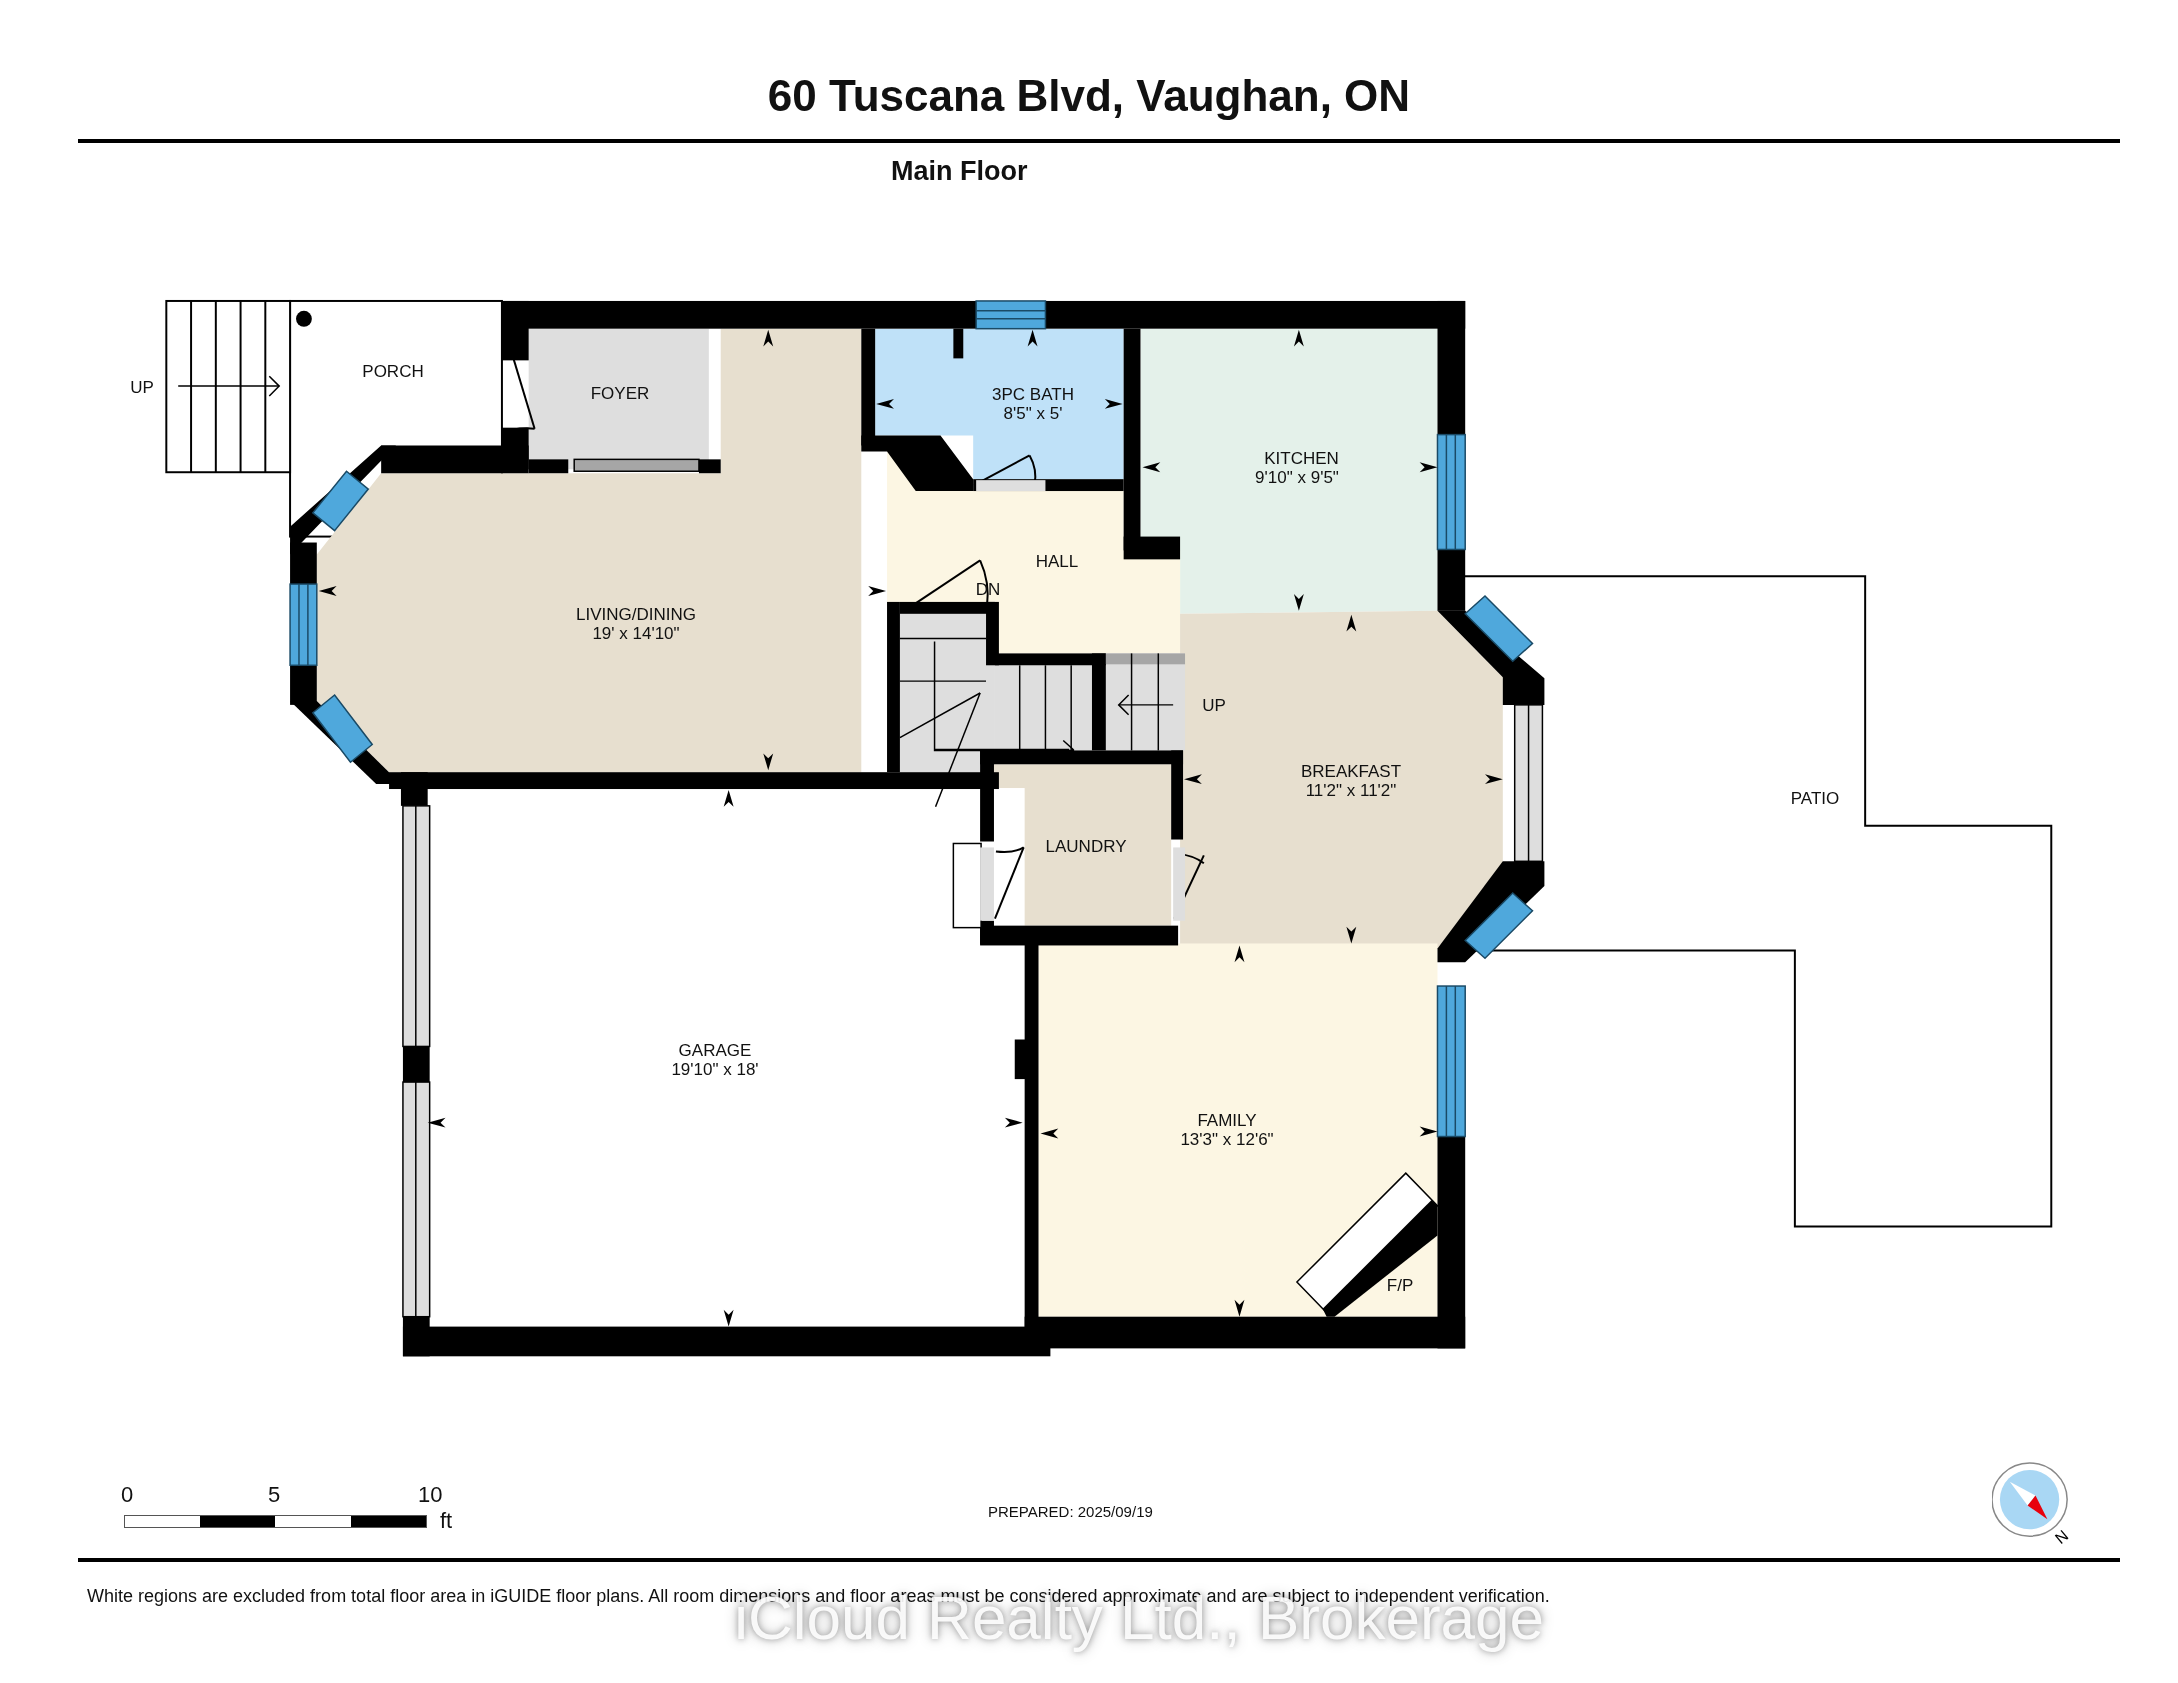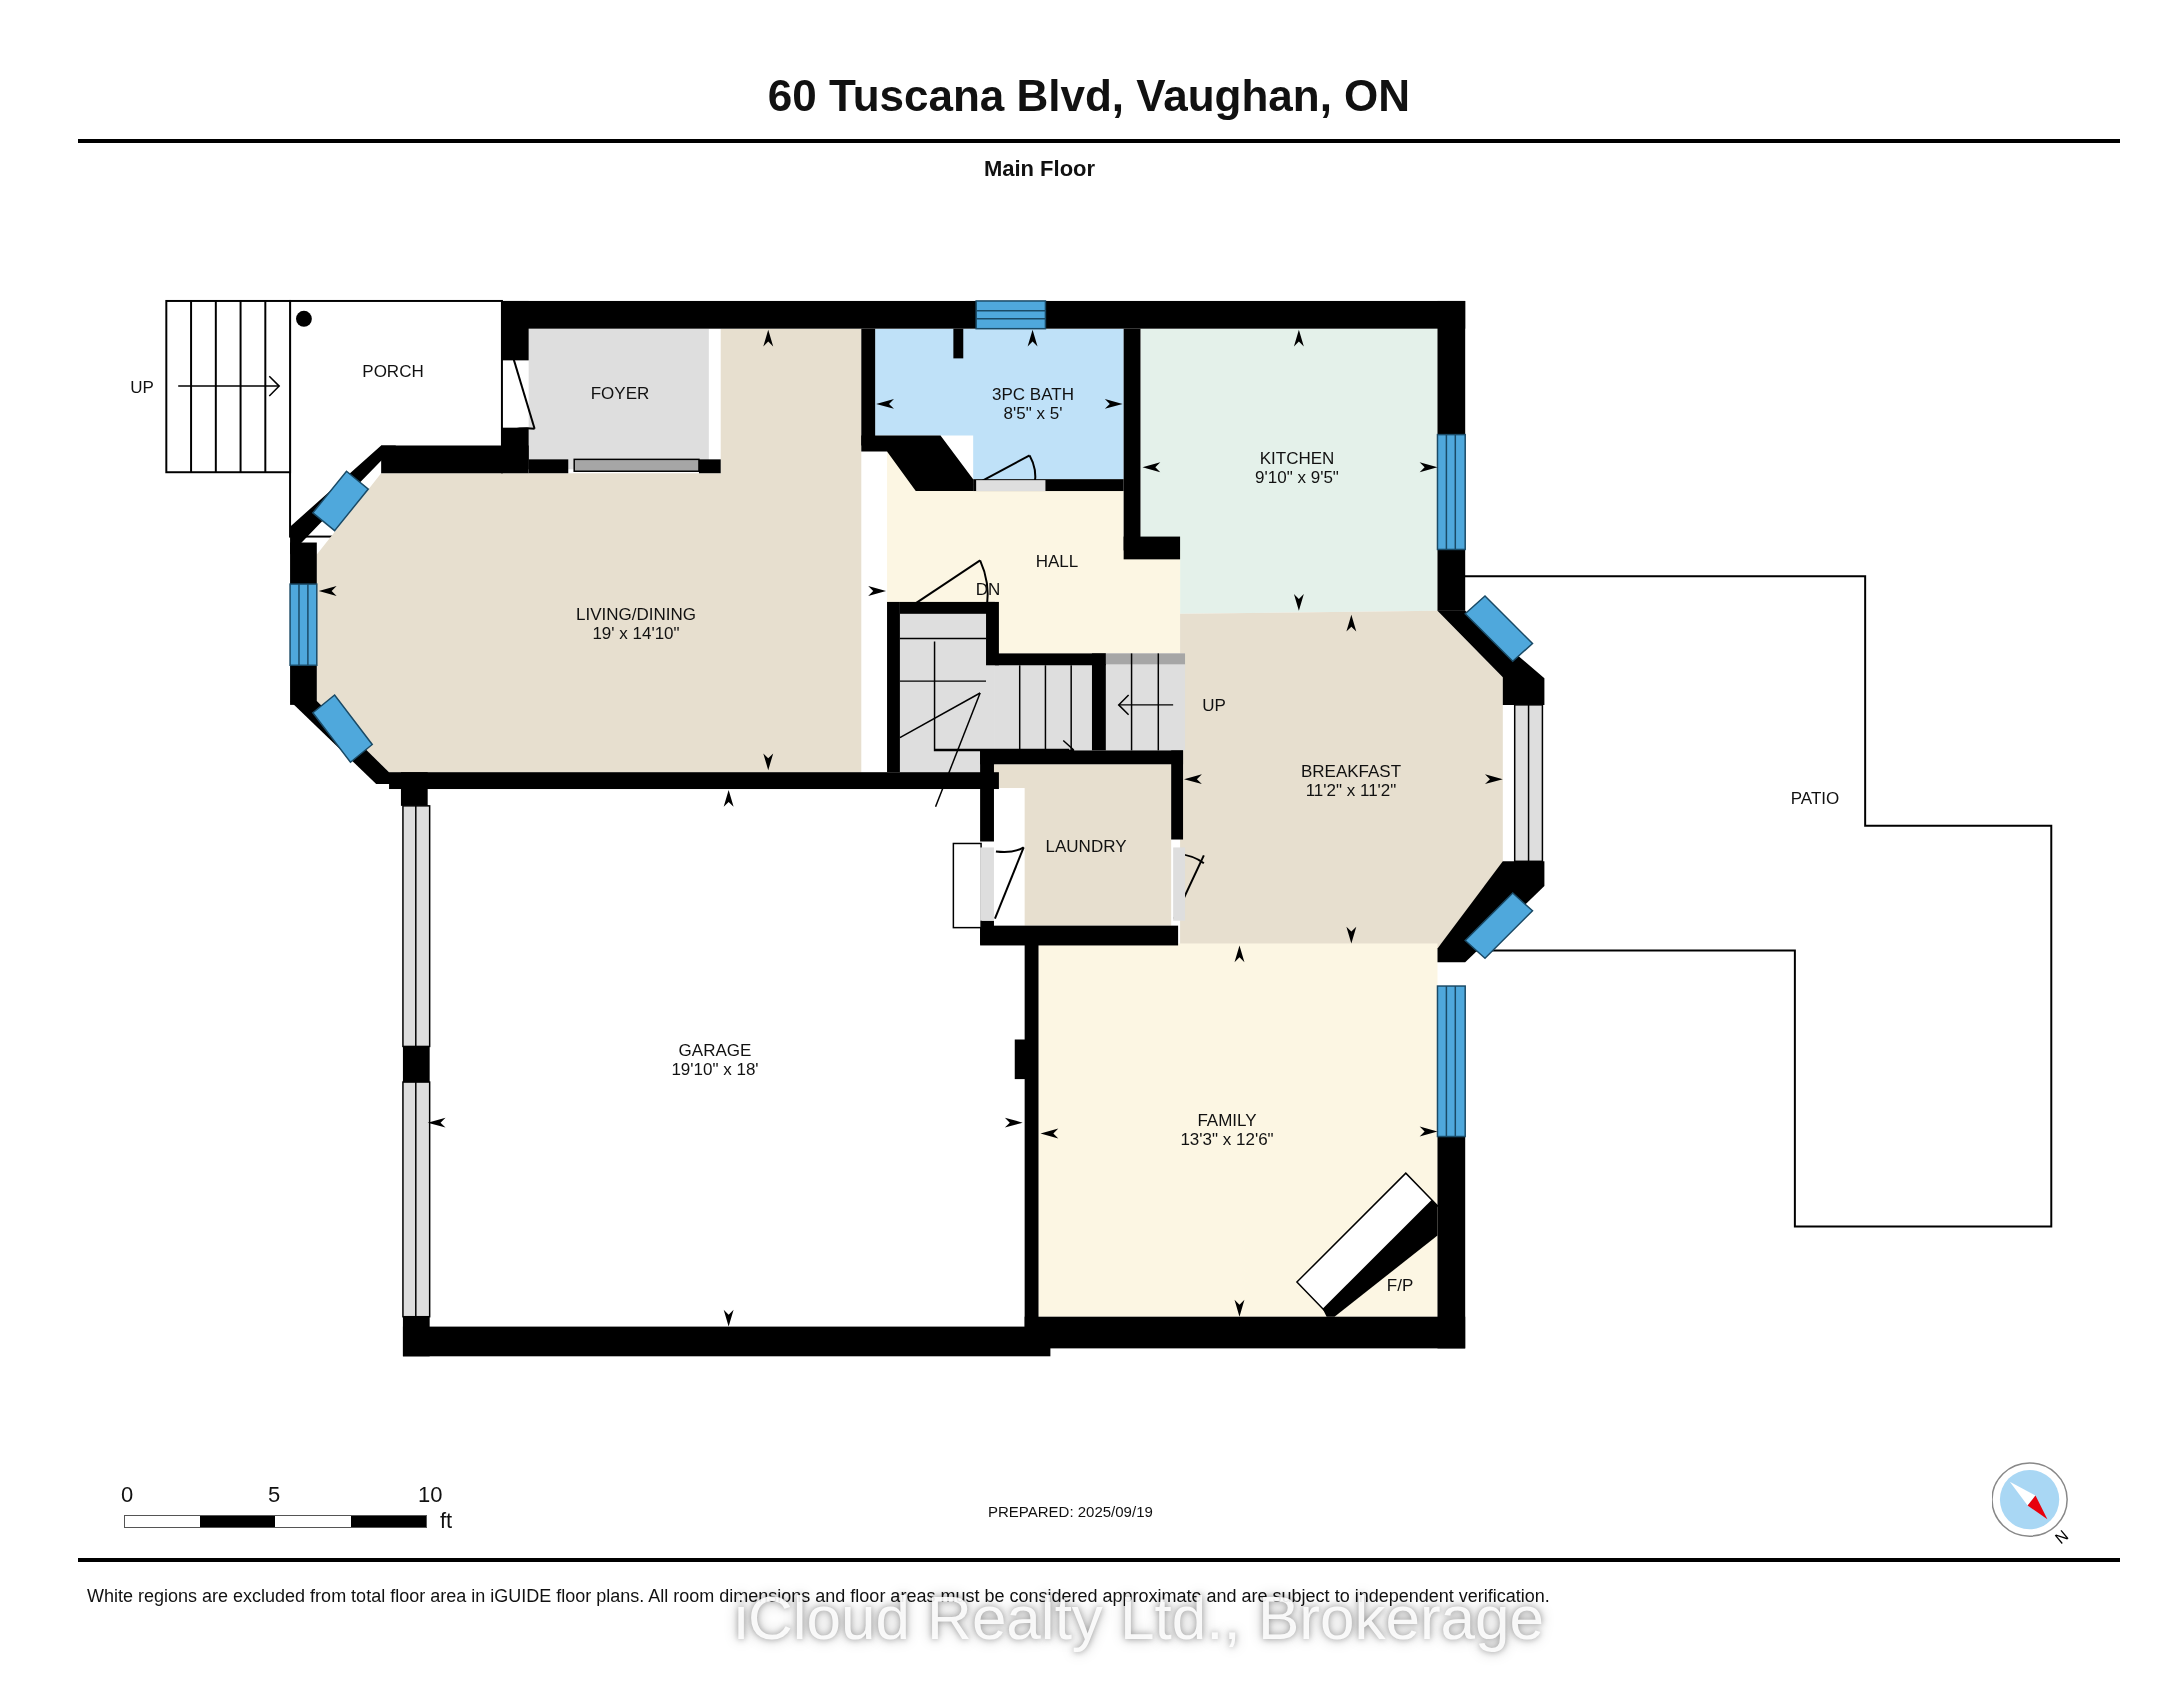--- a/index.html
+++ b/index.html
@@ -1,21 +1,21 @@
 <!DOCTYPE html>
 <html><head>
 <meta charset="utf-8">
 <style>
   html, body { margin:0; padding:0; background:#ffffff; }
   body { width:2178px; height:1683px; position:relative; overflow:hidden;
          font-family:"Liberation Sans", sans-serif; color:#111; }
   .abs { position:absolute; }
   .title { left:0; width:2178px; top:71px; text-align:center; font-size:44px; font-weight:bold; }
   .rule { left:78px; width:2042px; height:4px; background:#000; }
-  .subtitle { left:891px; width:297px; top:156px; text-align:center; font-size:22px; font-weight:bold; }
+  .subtitle { left:891px; width:297px; top:156px; font-size:27px; font-weight:bold; }
   svg.plan { position:absolute; left:0; top:0; }
   .lbl { position:absolute; font-size:17px; text-align:center; line-height:19px; white-space:nowrap; transform:translate(-50%, -50%); }
   .scale-num { position:absolute; font-size:22px; }
   .prepared { left:988px; top:1503px; font-size:15px; }
   .disclaimer { left:87px; top:1574px; font-size:18px;margin-top:12px; }
   .watermark { left:653px; top:1582px; width:891px; text-align:right; font-size:62px; color:rgba(255,255,255,0.9);
                text-shadow:0 0 6px rgba(0,0,0,0.35), 0 0 14px rgba(0,0,0,0.25); }
 </style>
 </head>
 <body>
@@ -213,21 +213,21 @@
     <polygon points="1452,1143 1434,1138 1439,1143 1434,1148"></polygon>
   </g>
 </svg>
 
 <div class="lbl" style="left:393px; top:371px;"><span>PORCH</span></div>
 <div class="lbl" style="left:620px; top:393px;"><span>FOYER</span></div>
 <div class="lbl" style="left:1033px; top:404px;">
     <div>3PC BATH</div>
     <div>8'5" x 5'</div>
   </div>
-<div class="lbl" style="left:1297px; top:468px;">
+<div class="lbl" style="left:1297px; top:468px;text-align:right;">
     <div>KITCHEN</div>
     <div>9'10" x 9'5"</div>
   </div>
 <div class="lbl" style="left:1057px; top:561px;"><span>HALL</span></div>
 <div class="lbl" style="left:636px; top:624px;">
     <div>LIVING/DINING</div>
     <div>19' x 14'10"</div>
   </div>
 <div class="lbl" style="left:1351px; top:781px;">
     <div>BREAKFAST</div>

